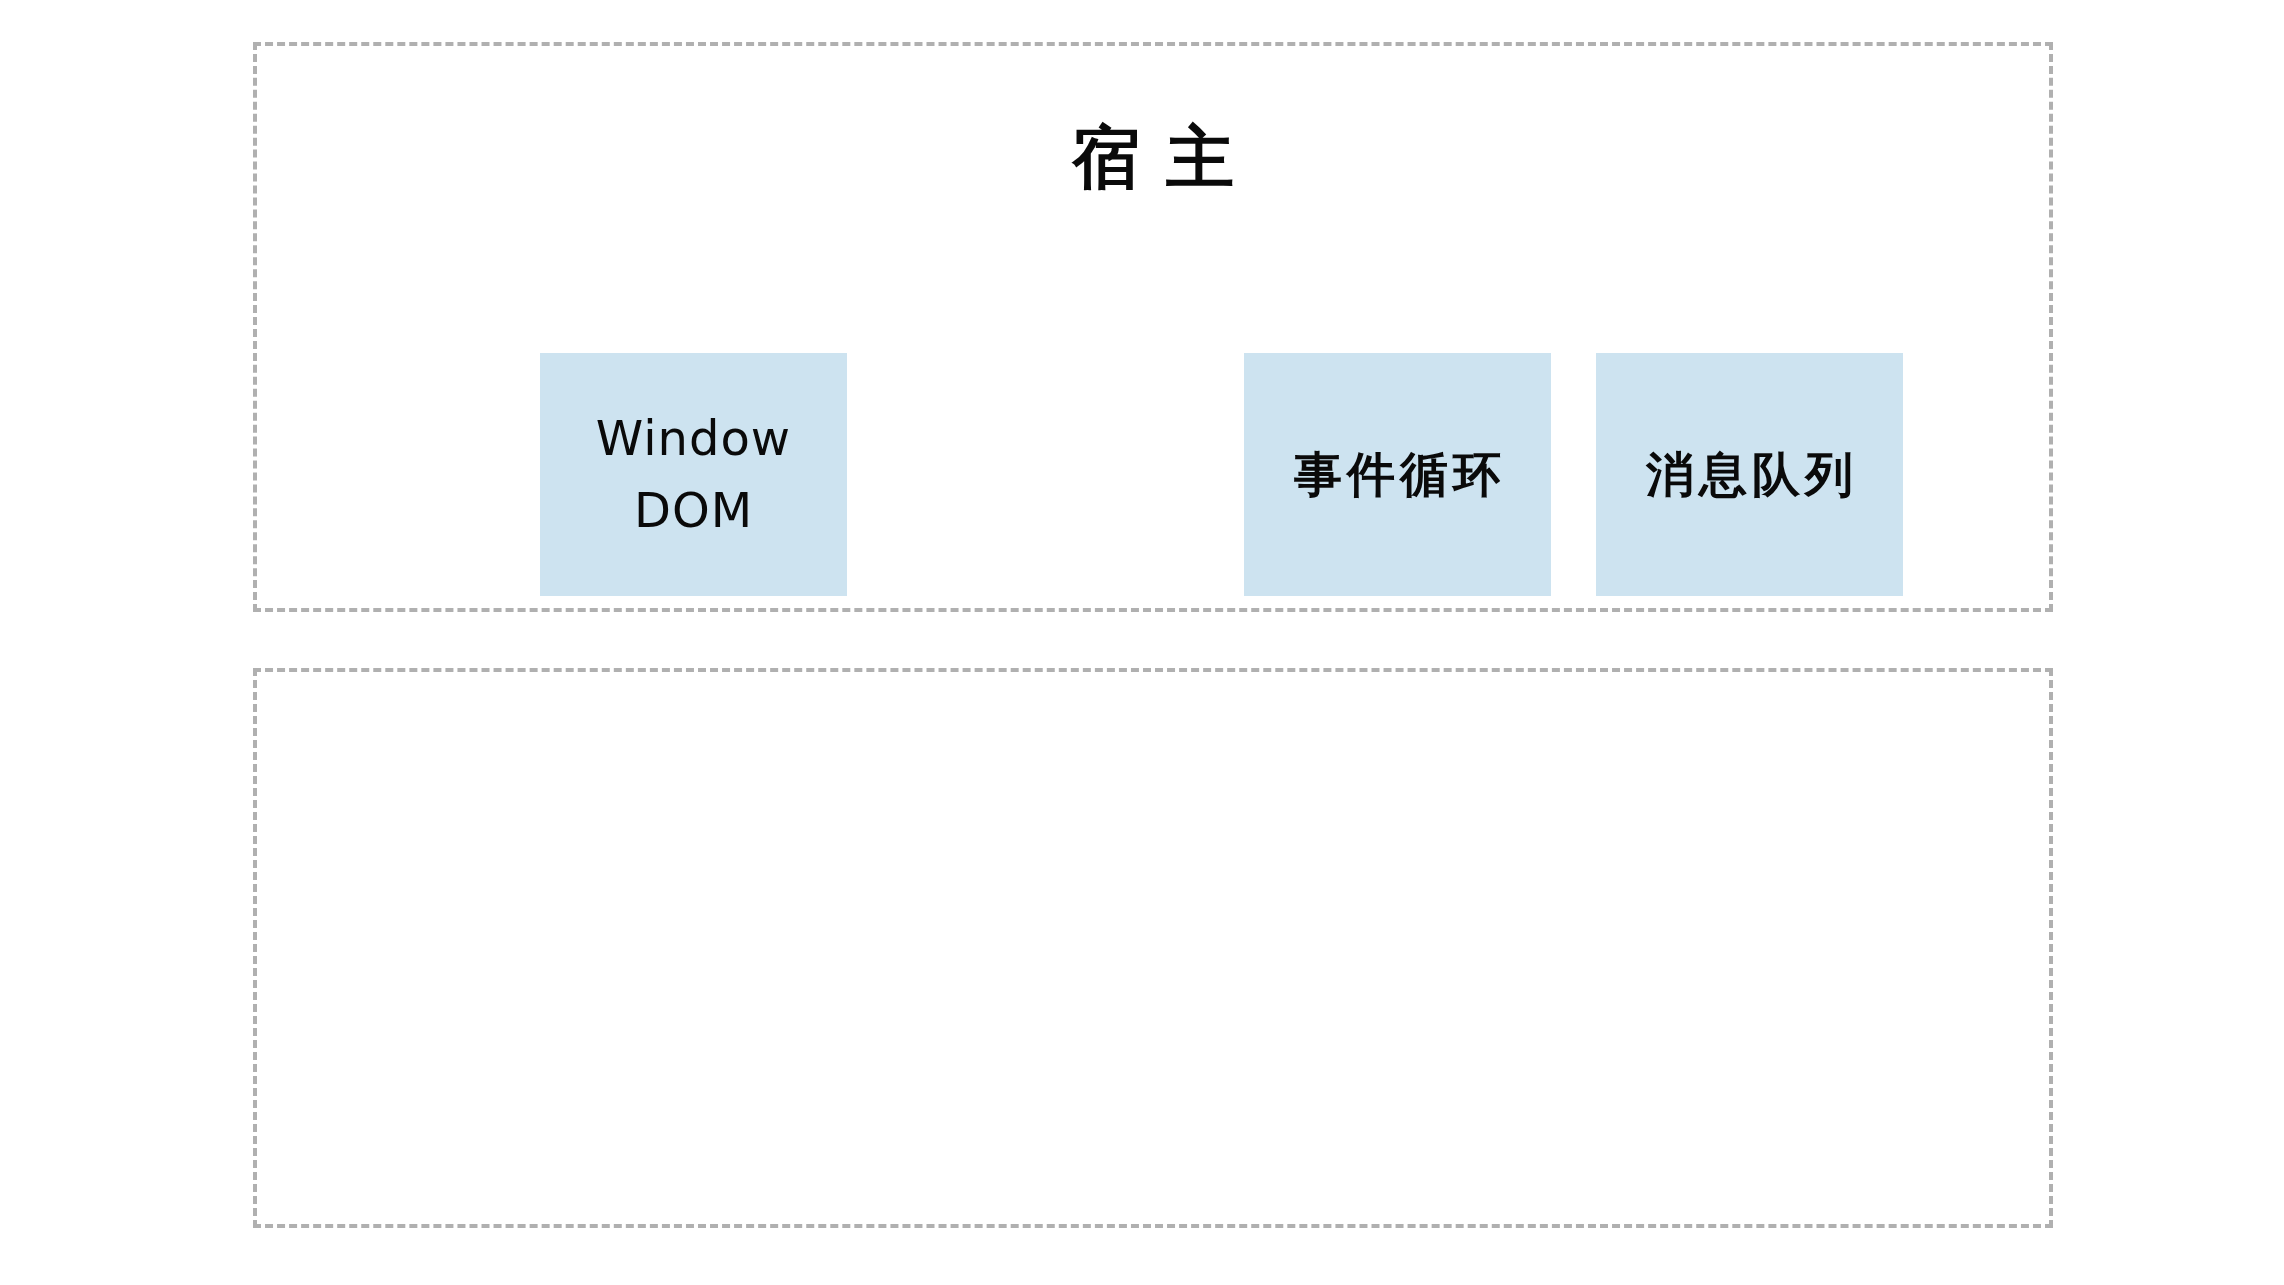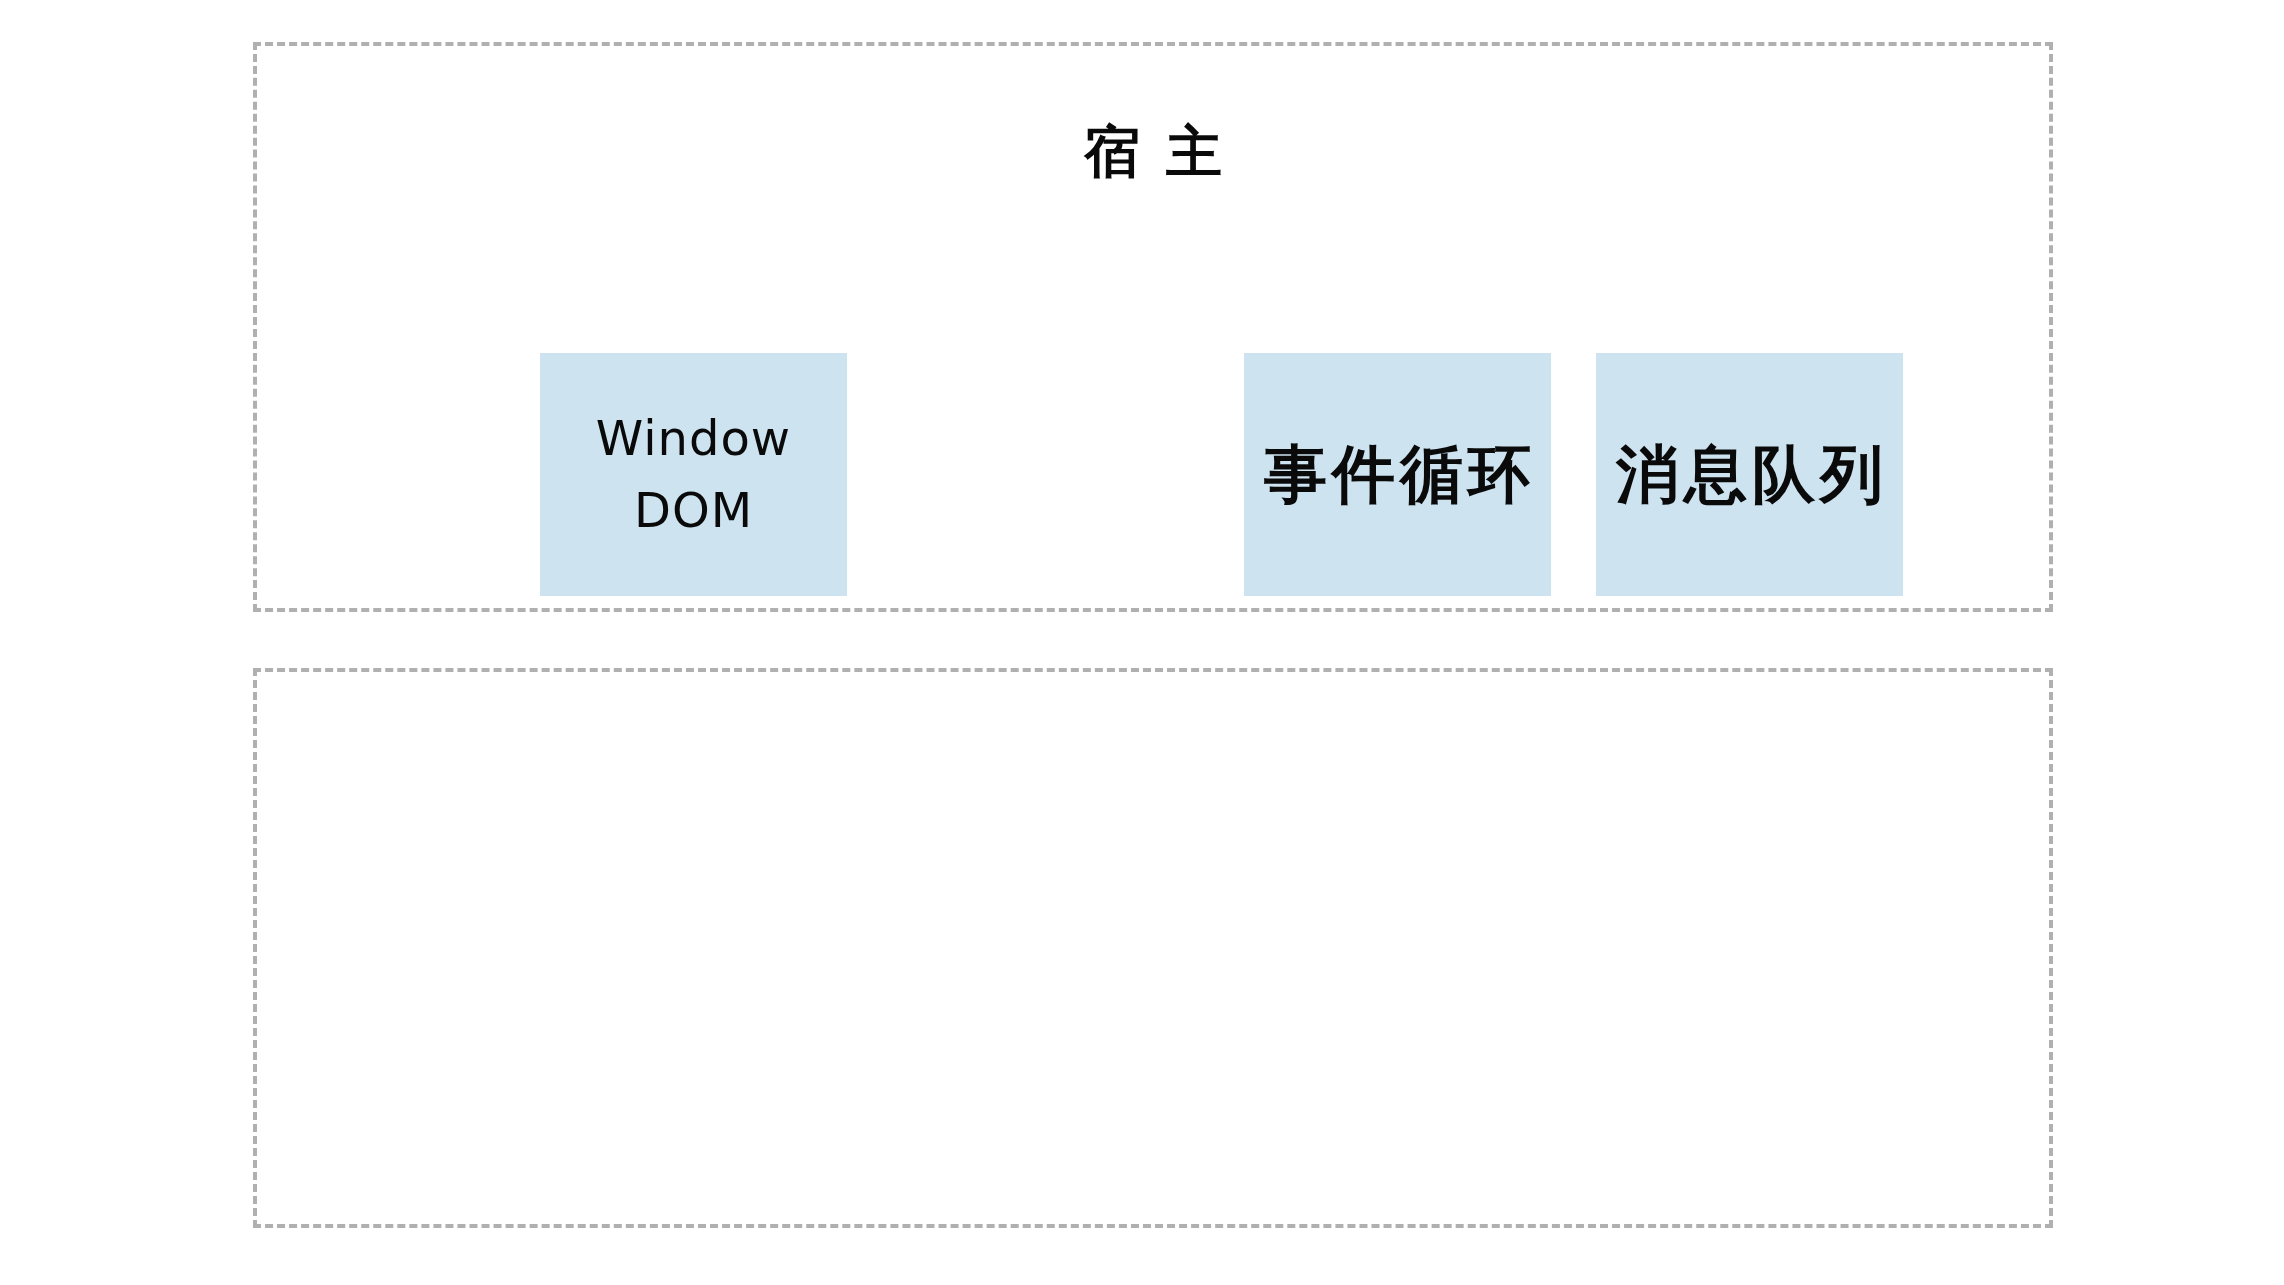--- a/index.html
+++ b/index.html
@@ -46,21 +46,21 @@
     width: 100%;
     text-align: center;
     color: #0a0a0a;
     font-family: "DejaVu Sans", sans-serif;
     font-weight: 700;
     white-space: nowrap;
     user-select: none;
   }
   #host-title {
     top: 78px;
-    font-size: 56px;
+    font-size: 68px;
     letter-spacing: 26px;
     text-indent: 26px;
     line-height: 1;
   }
 
   
   .box {
     position: absolute;
     background: #cde3f0;
     display: flex;
@@ -93,21 +93,21 @@
   #box-stack       { left: 1691px; }
 
   
   .latin {
     font-size: 48px;
     font-weight: 400;
     letter-spacing: 1px;
   }
   
   .cjk {
-    font-size: 63px;
+    font-size: 48px;
     font-weight: 700;
     letter-spacing: 5px;
     text-indent: 5px;
   }
 </style>
 </head>
 <body>
 
 <div class="canvas">
 

